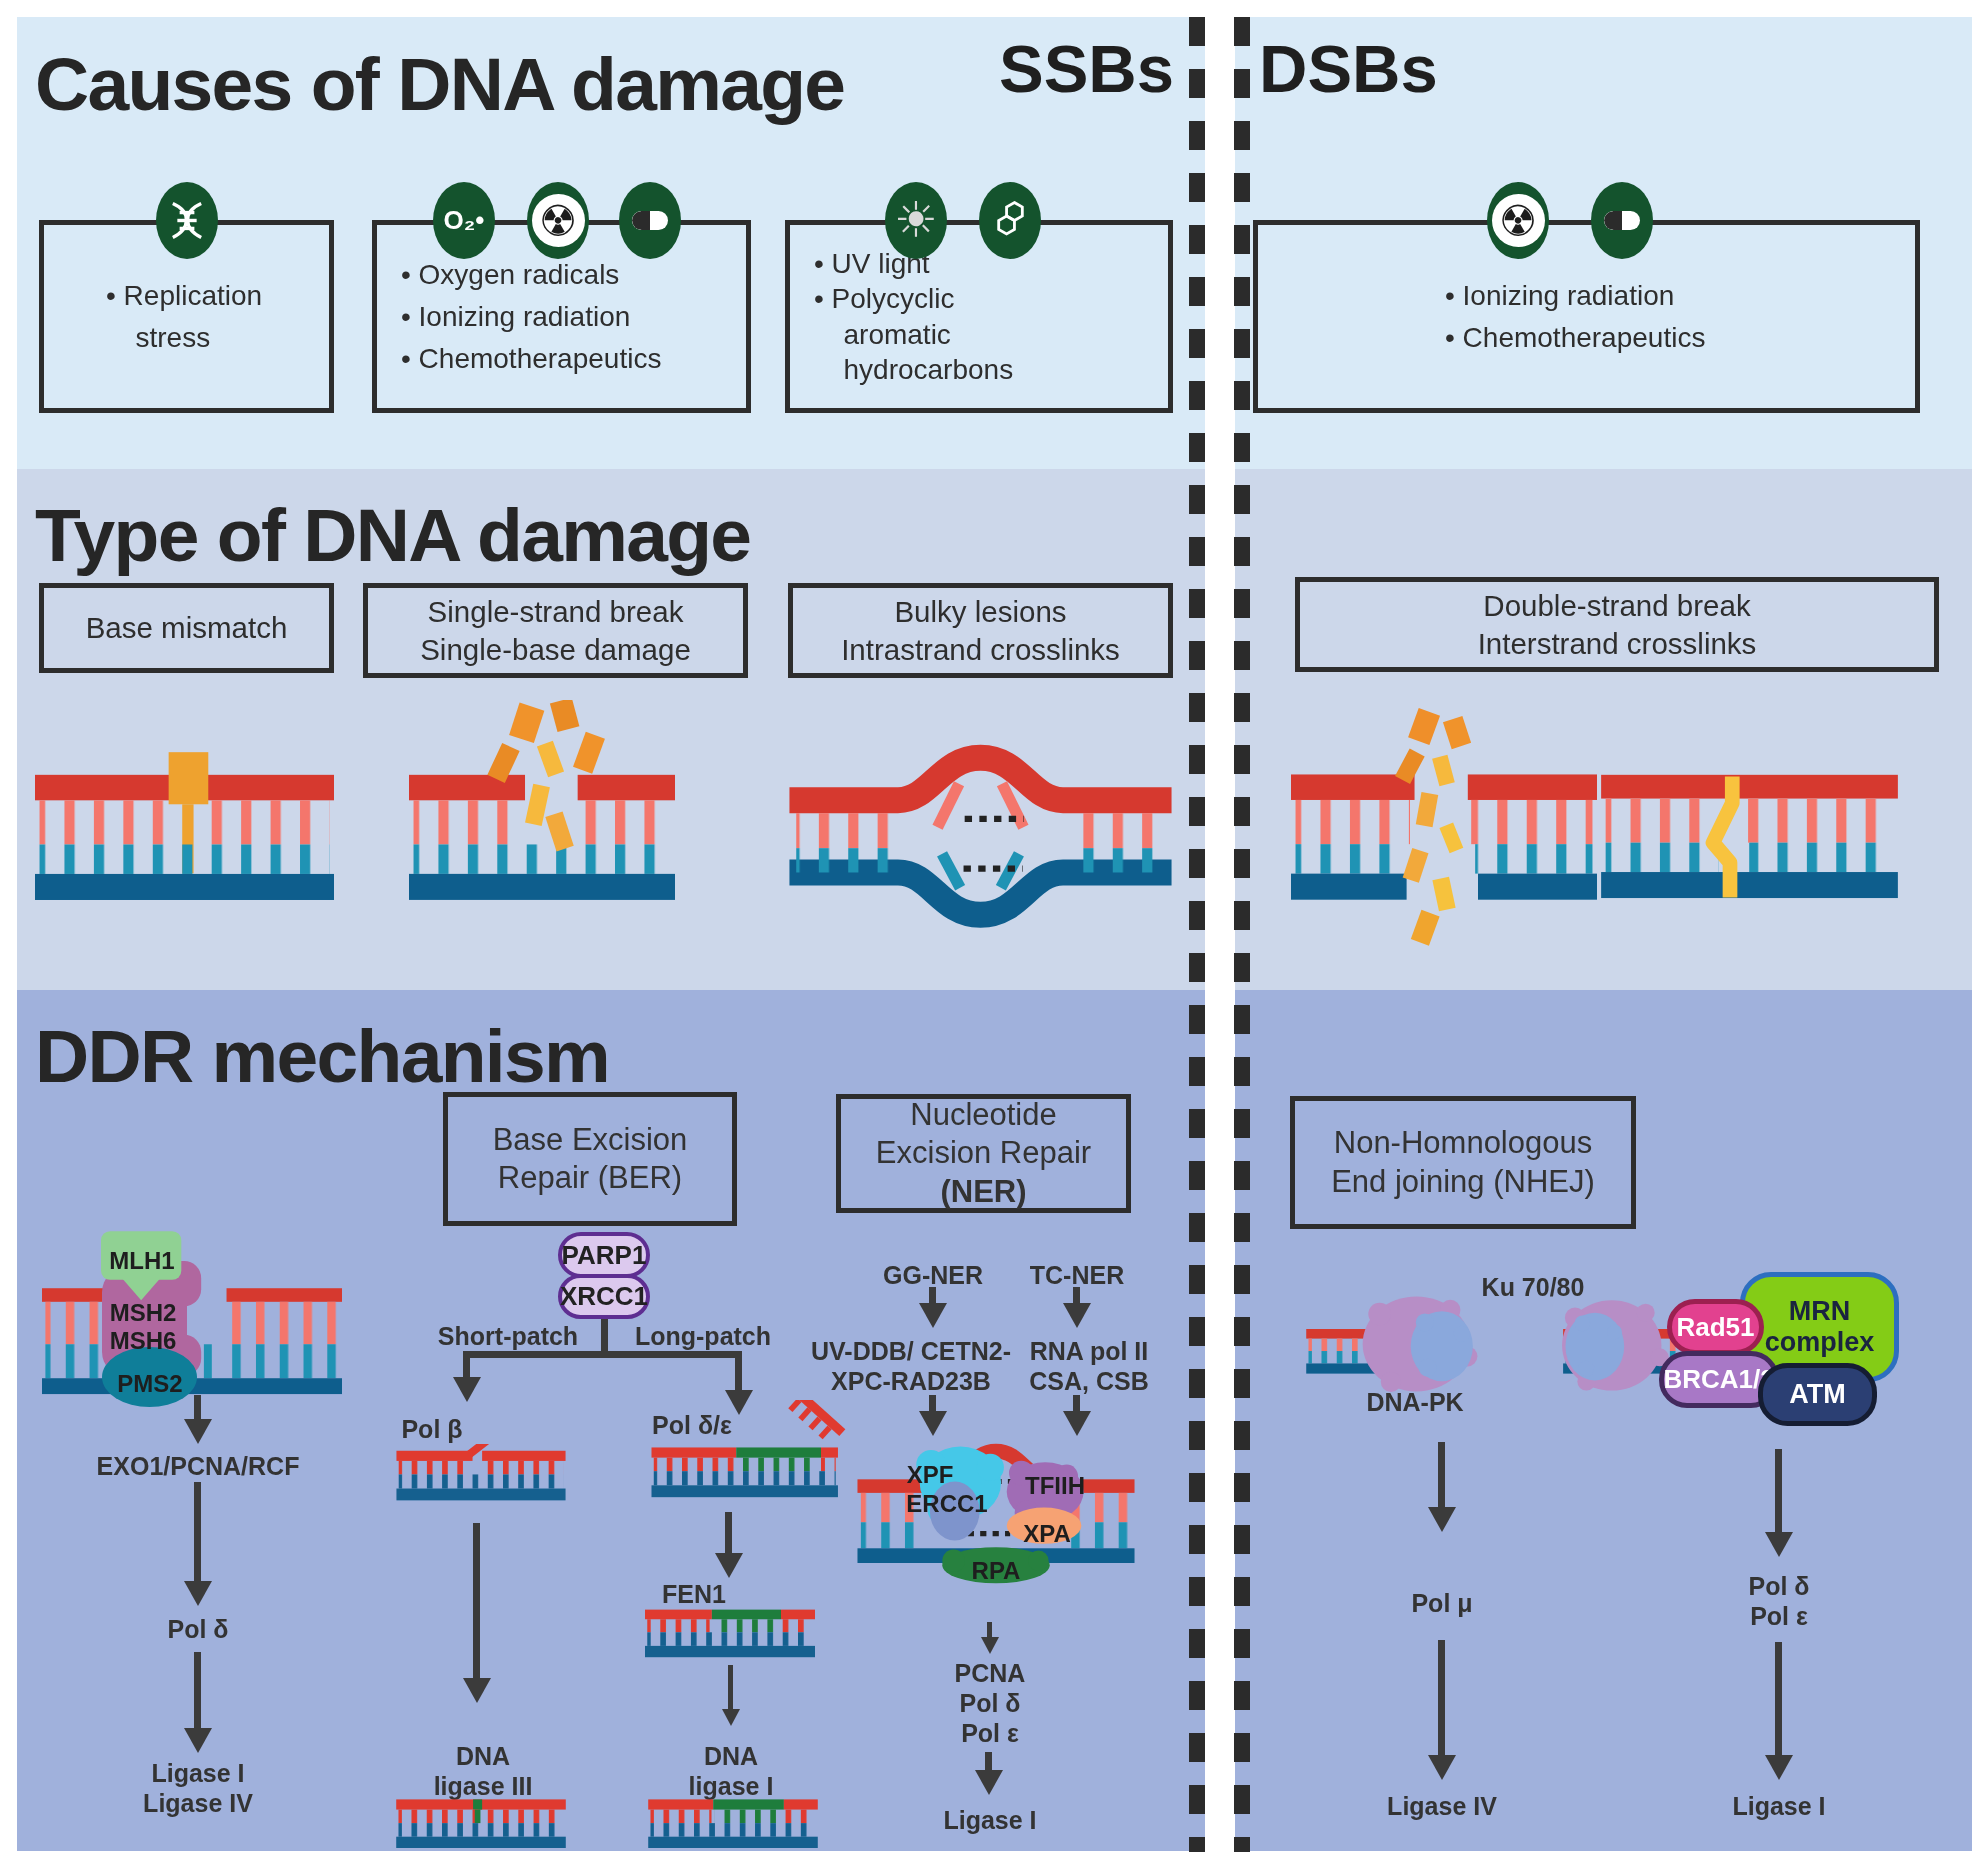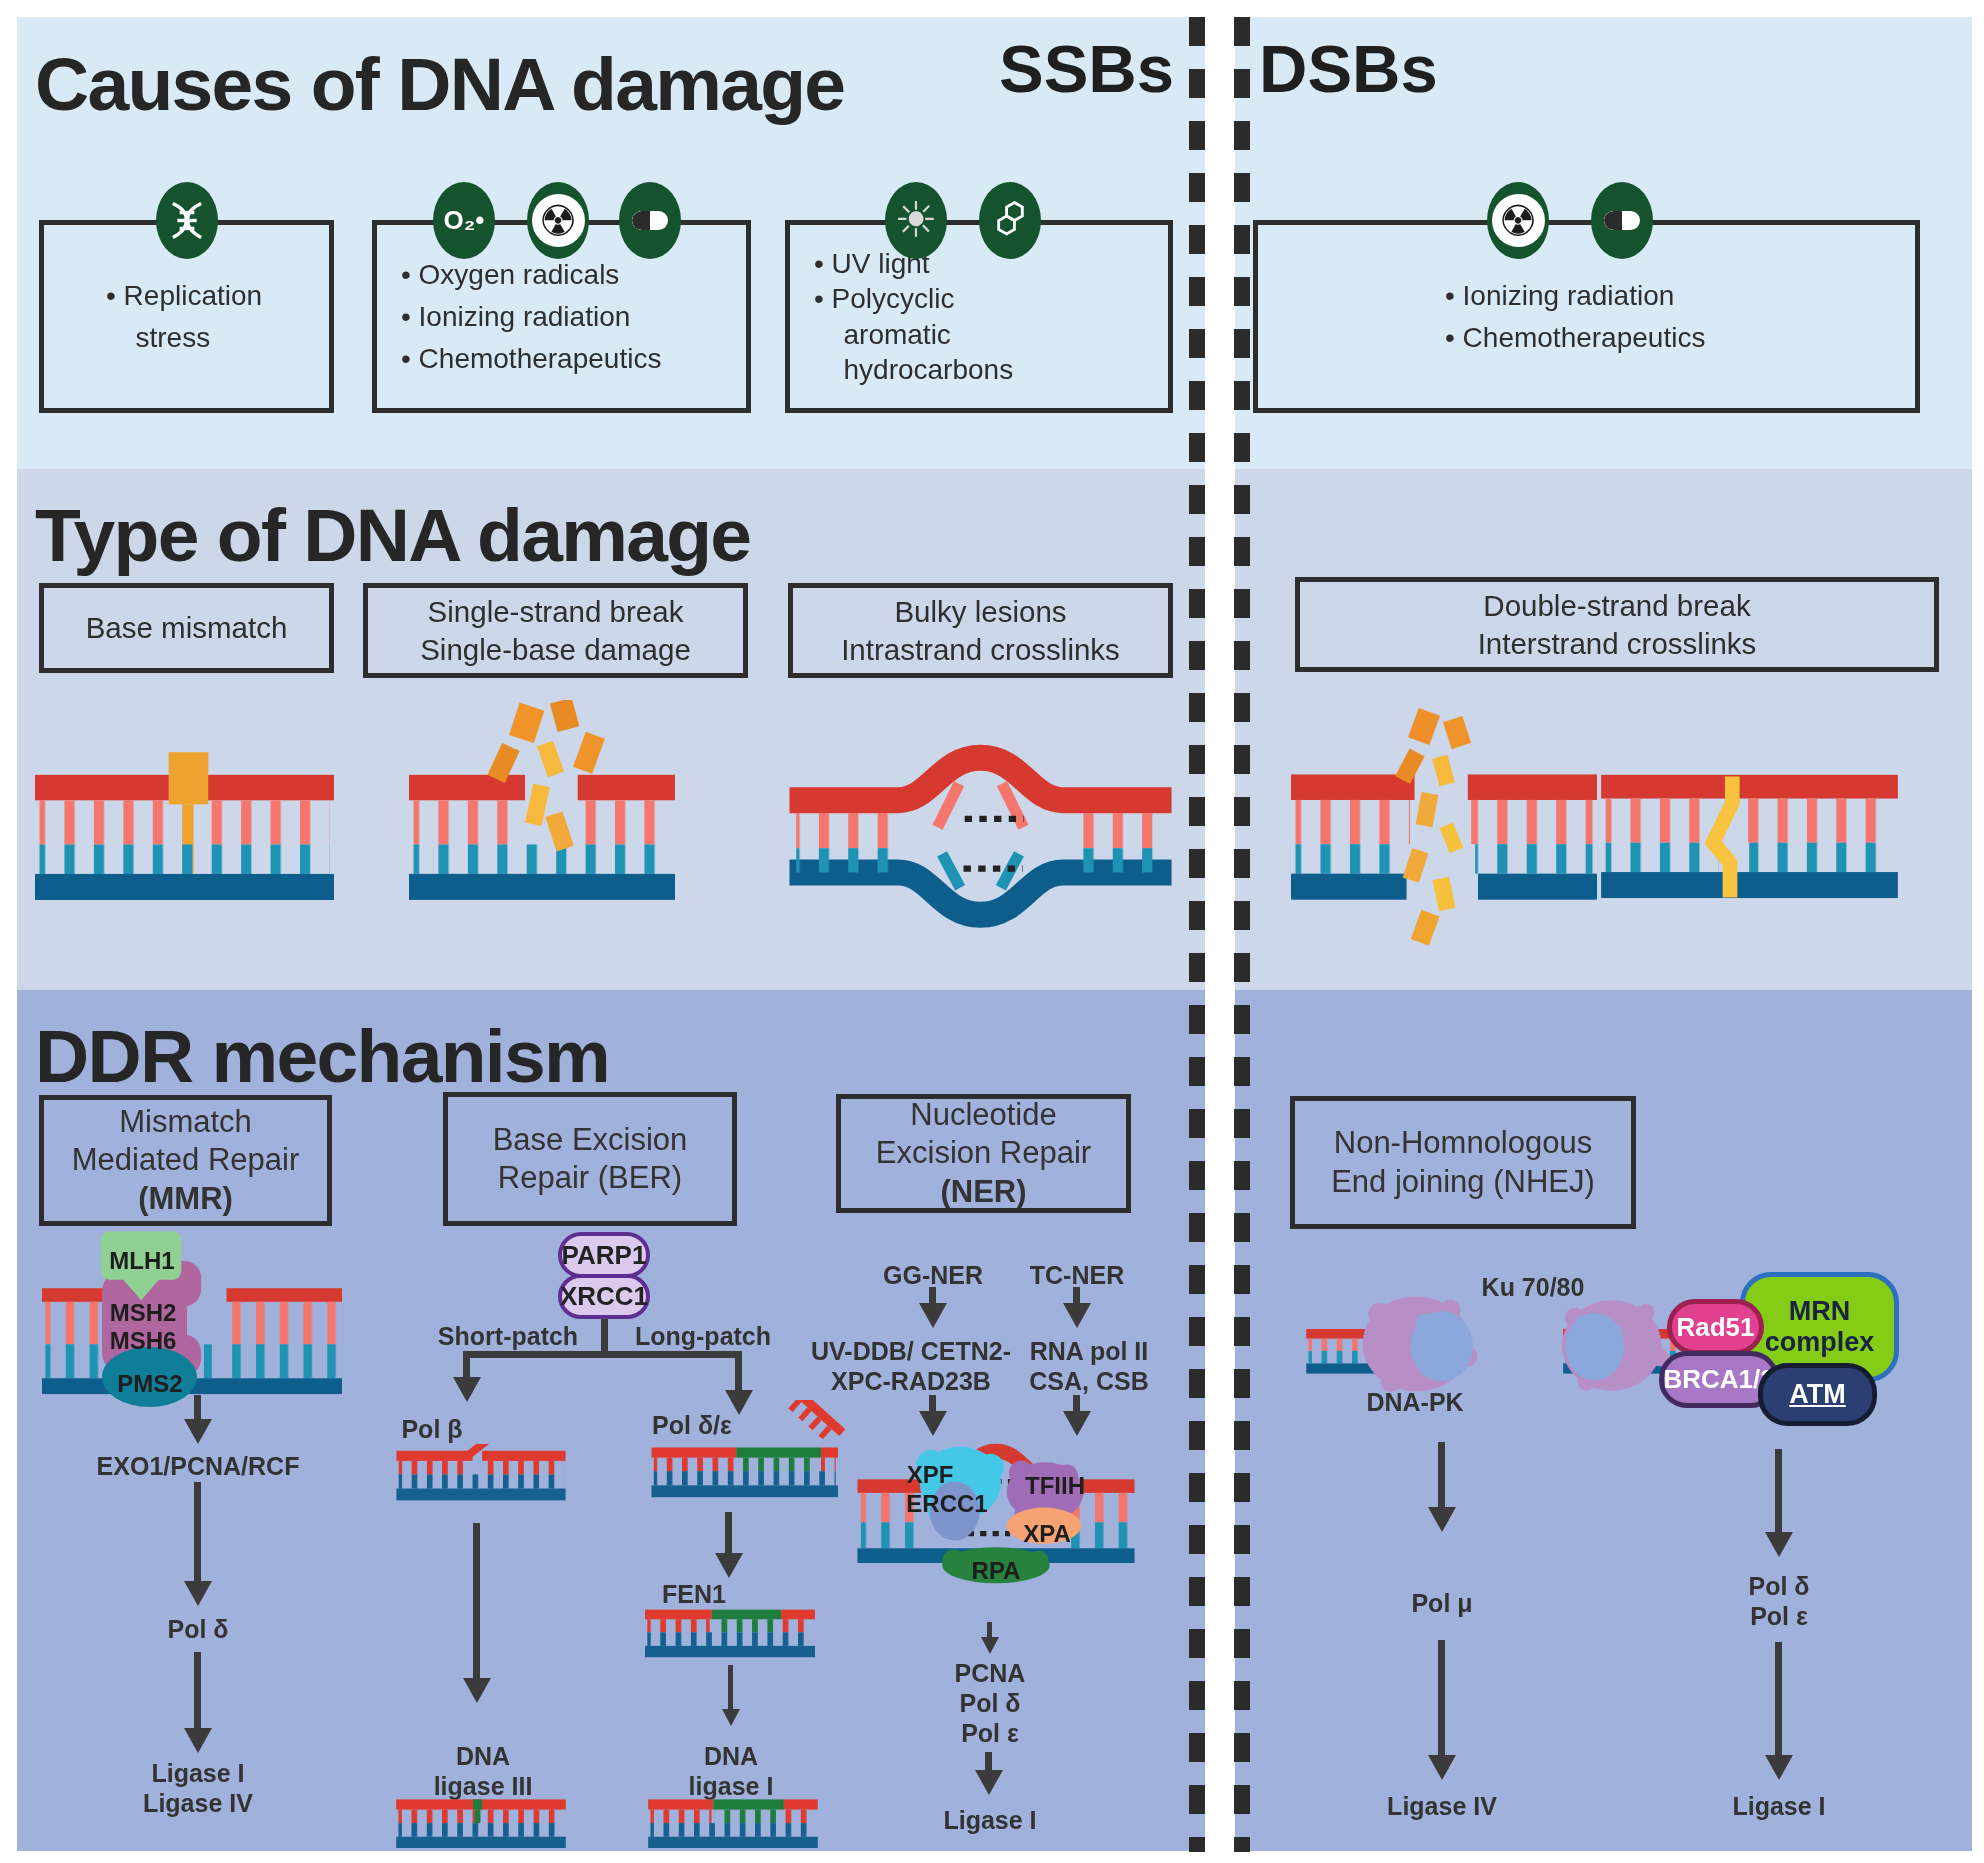--- a/index.html
+++ b/index.html
@@ -248,25 +248,20 @@
     <rect x="8" y="47" width="192" height="78" fill="url(#pbt)"></rect>
       <rect x="258" y="47" width="260" height="78" fill="url(#pbt)"></rect>
     <rect x="8" y="125" width="200" height="52" fill="url(#pbb)"></rect>
       <rect x="262" y="125" width="256" height="52" fill="url(#pbb)"></rect>
     <rect x="0" y="177" width="525" height="46" fill="#0e5e8d"></rect>
     <path d="M232,8 V55 L198,125 L228,160 V222" stroke="#f8c33e" stroke-width="26" fill="none" stroke-linejoin="round"></path>
   </svg>
 
   <div class="title" style="left:35px;top:1013px;">DDR mechanism</div>
 
-  <div class="obox hcent hbx" style="left:39px;top:1095px;width:293px;height:131px;">
-    <div>Mismatch</div>
-    <div>Mediated Repair</div>
-    <div class="abbr">(MMR)</div>
-  </div>
   <div class="obox hcent hbx" style="left:443px;top:1092px;width:294px;height:134px;">
     <div>Base Excision</div>
     <div>Repair (BER)</div>
   </div>
   <div class="obox hcent hbx" style="left:836px;top:1094px;width:295px;height:119px;">
     <div>Nucleotide</div>
     <div>Excision Repair</div>
     <div class="abbr">(NER)</div>
   </div>
   <div class="obox hcent hbx" style="left:1290px;top:1096px;width:346px;height:133px;">
@@ -512,21 +507,21 @@
   <div class="pill" style="left:1740px;top:1272px;width:159px;height:110px;border-radius:31px;background:#84cc16;border:5.7px solid #2d6fc0;font-size:27px;color:#1a2440;line-height:1.15;">
     <div>MRN</div>
     <div>complex</div>
   </div>
   <div class="pill wh" style="left:1667px;top:1299px;width:97px;height:56px;border-radius:28px;background:#e2418f;border:5.1px solid #9c2050;font-size:26px;">
       <span>Rad51</span>
     </div>
   <div class="pill wh" style="left:1659px;top:1351px;width:120px;height:57px;border-radius:28px;background:#a878c6;border:5.1px solid #432a5e;font-size:26px;">
       <span>BRCA1/2</span>
     </div>
-  <div class="pill wh" style="left:1758px;top:1363px;width:119px;height:63px;border-radius:29.5px;background:#2b3f73;border:5.1px solid #151d33;font-size:27px;text-decoration:underline;">
+  <div class="pill wh" style="left:1758px;top:1363px;width:119px;height:63px;border-radius:29.5px;background:#2b3f73;border:5.1px solid #151d33;font-size:27px;">
       <span>ATM</span>
     </div>
 
   <div class="arr" style="left:1775px;top:1449px;height:84px;"></div>
   <div class="cl fl" style="left:1779px;top:1571px;">
     <div>Pol δ</div>
     <div>Pol ε</div>
   </div>
   <div class="arr" style="left:1775px;top:1642px;height:114px;"></div>
   <div class="cl fl" style="left:1779px;top:1791px;">Ligase I</div>

